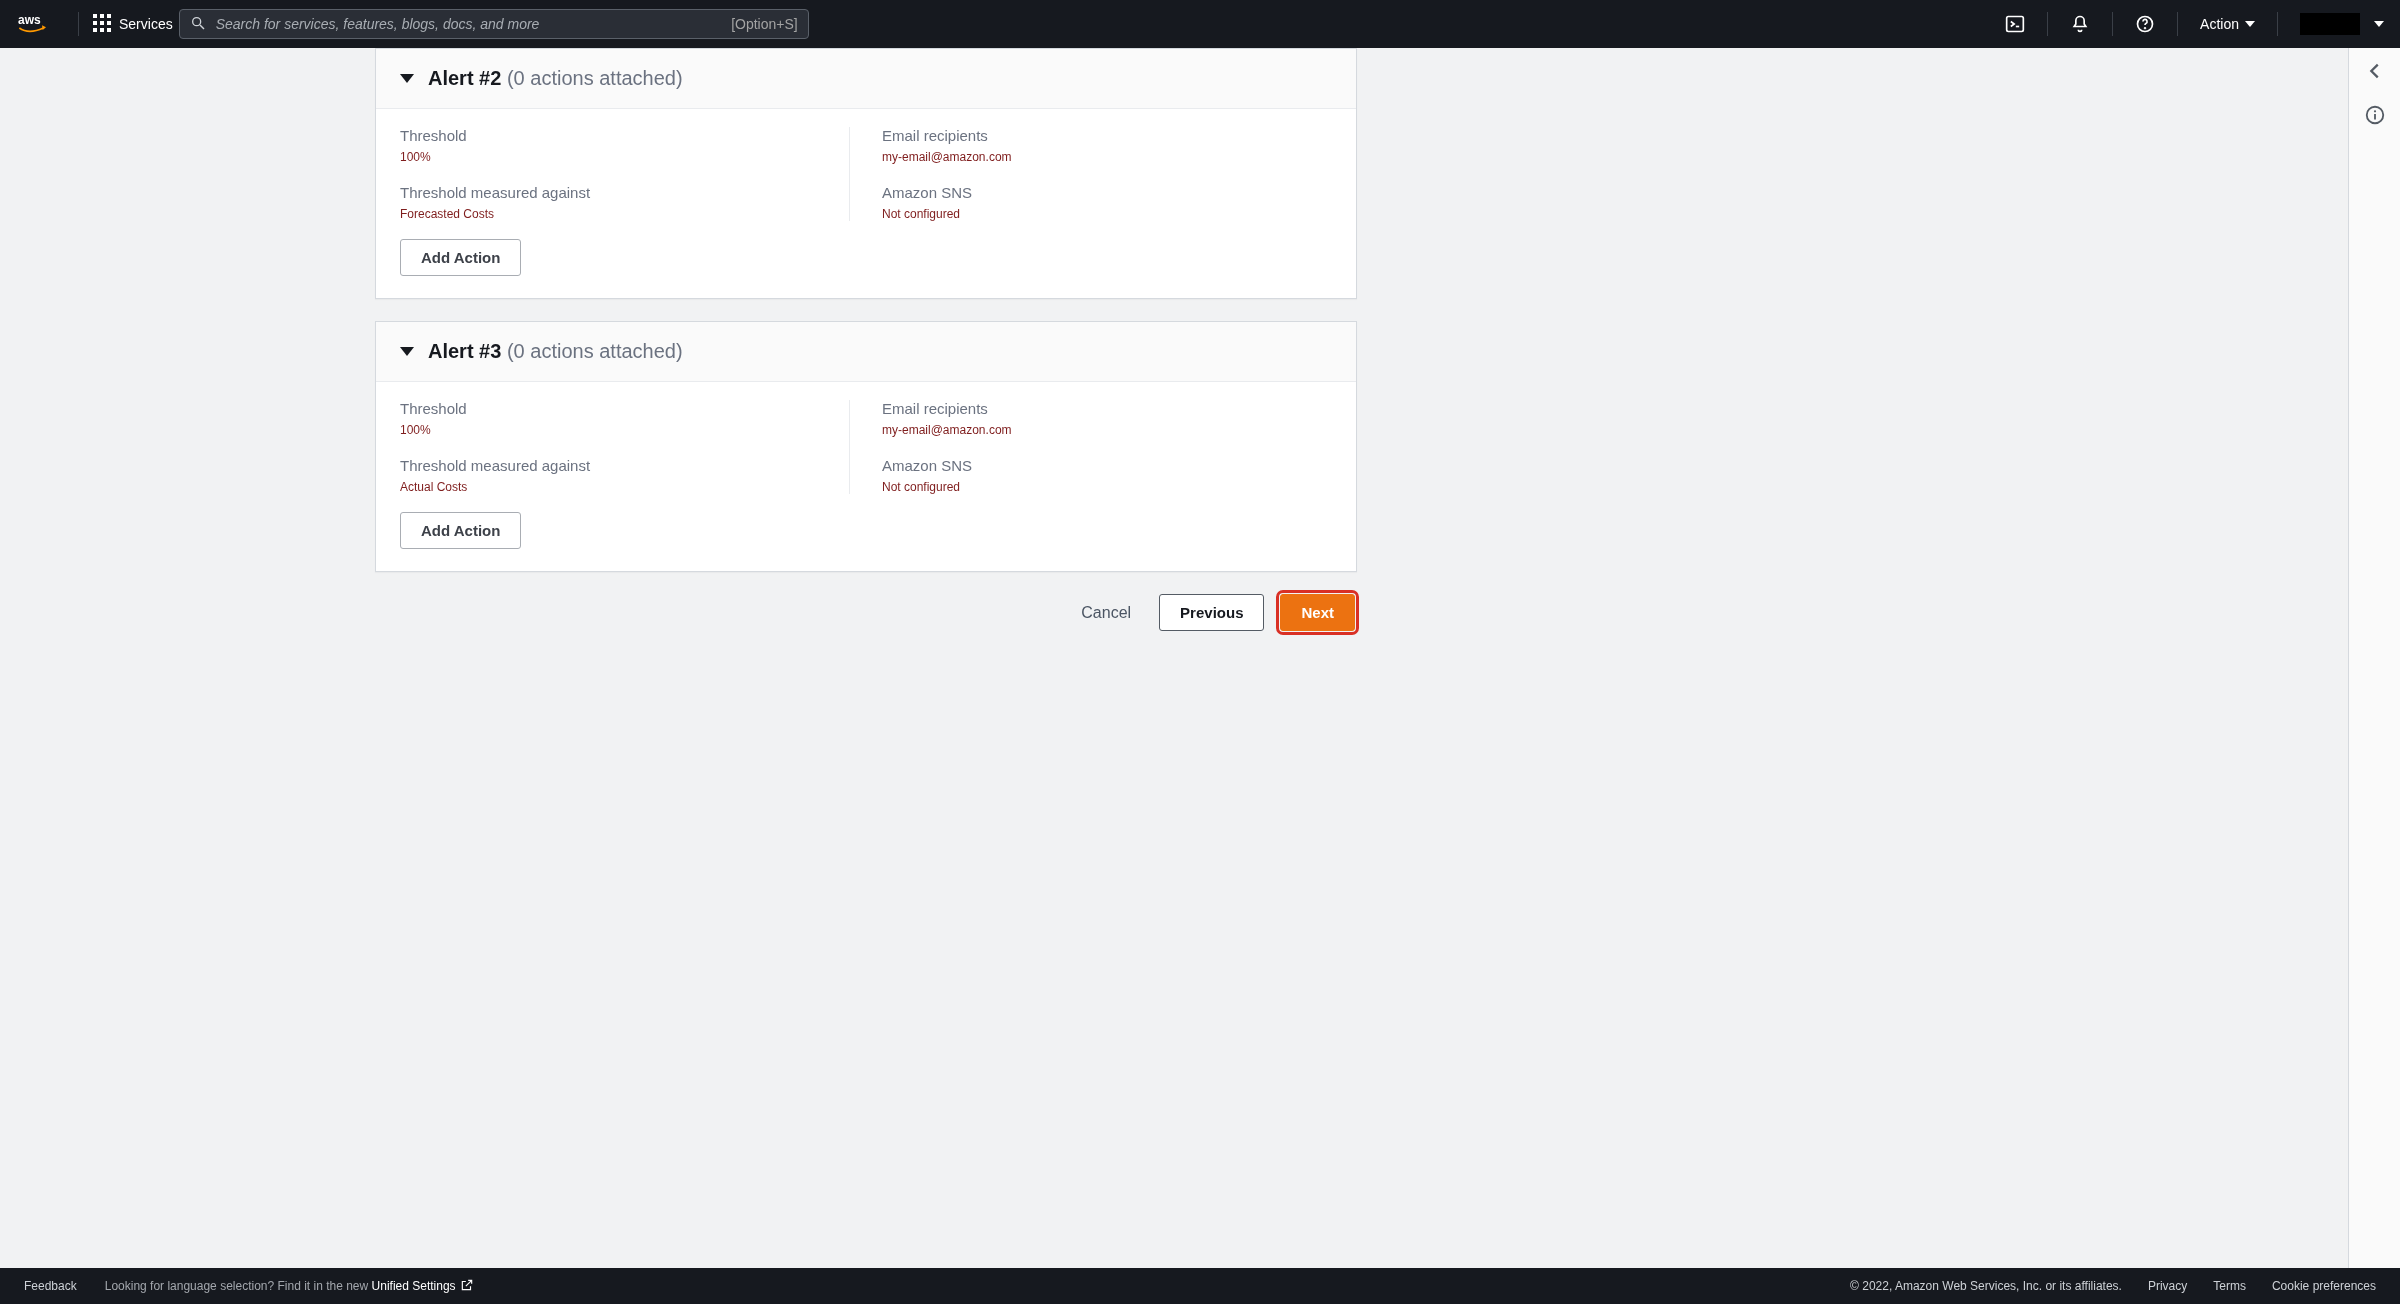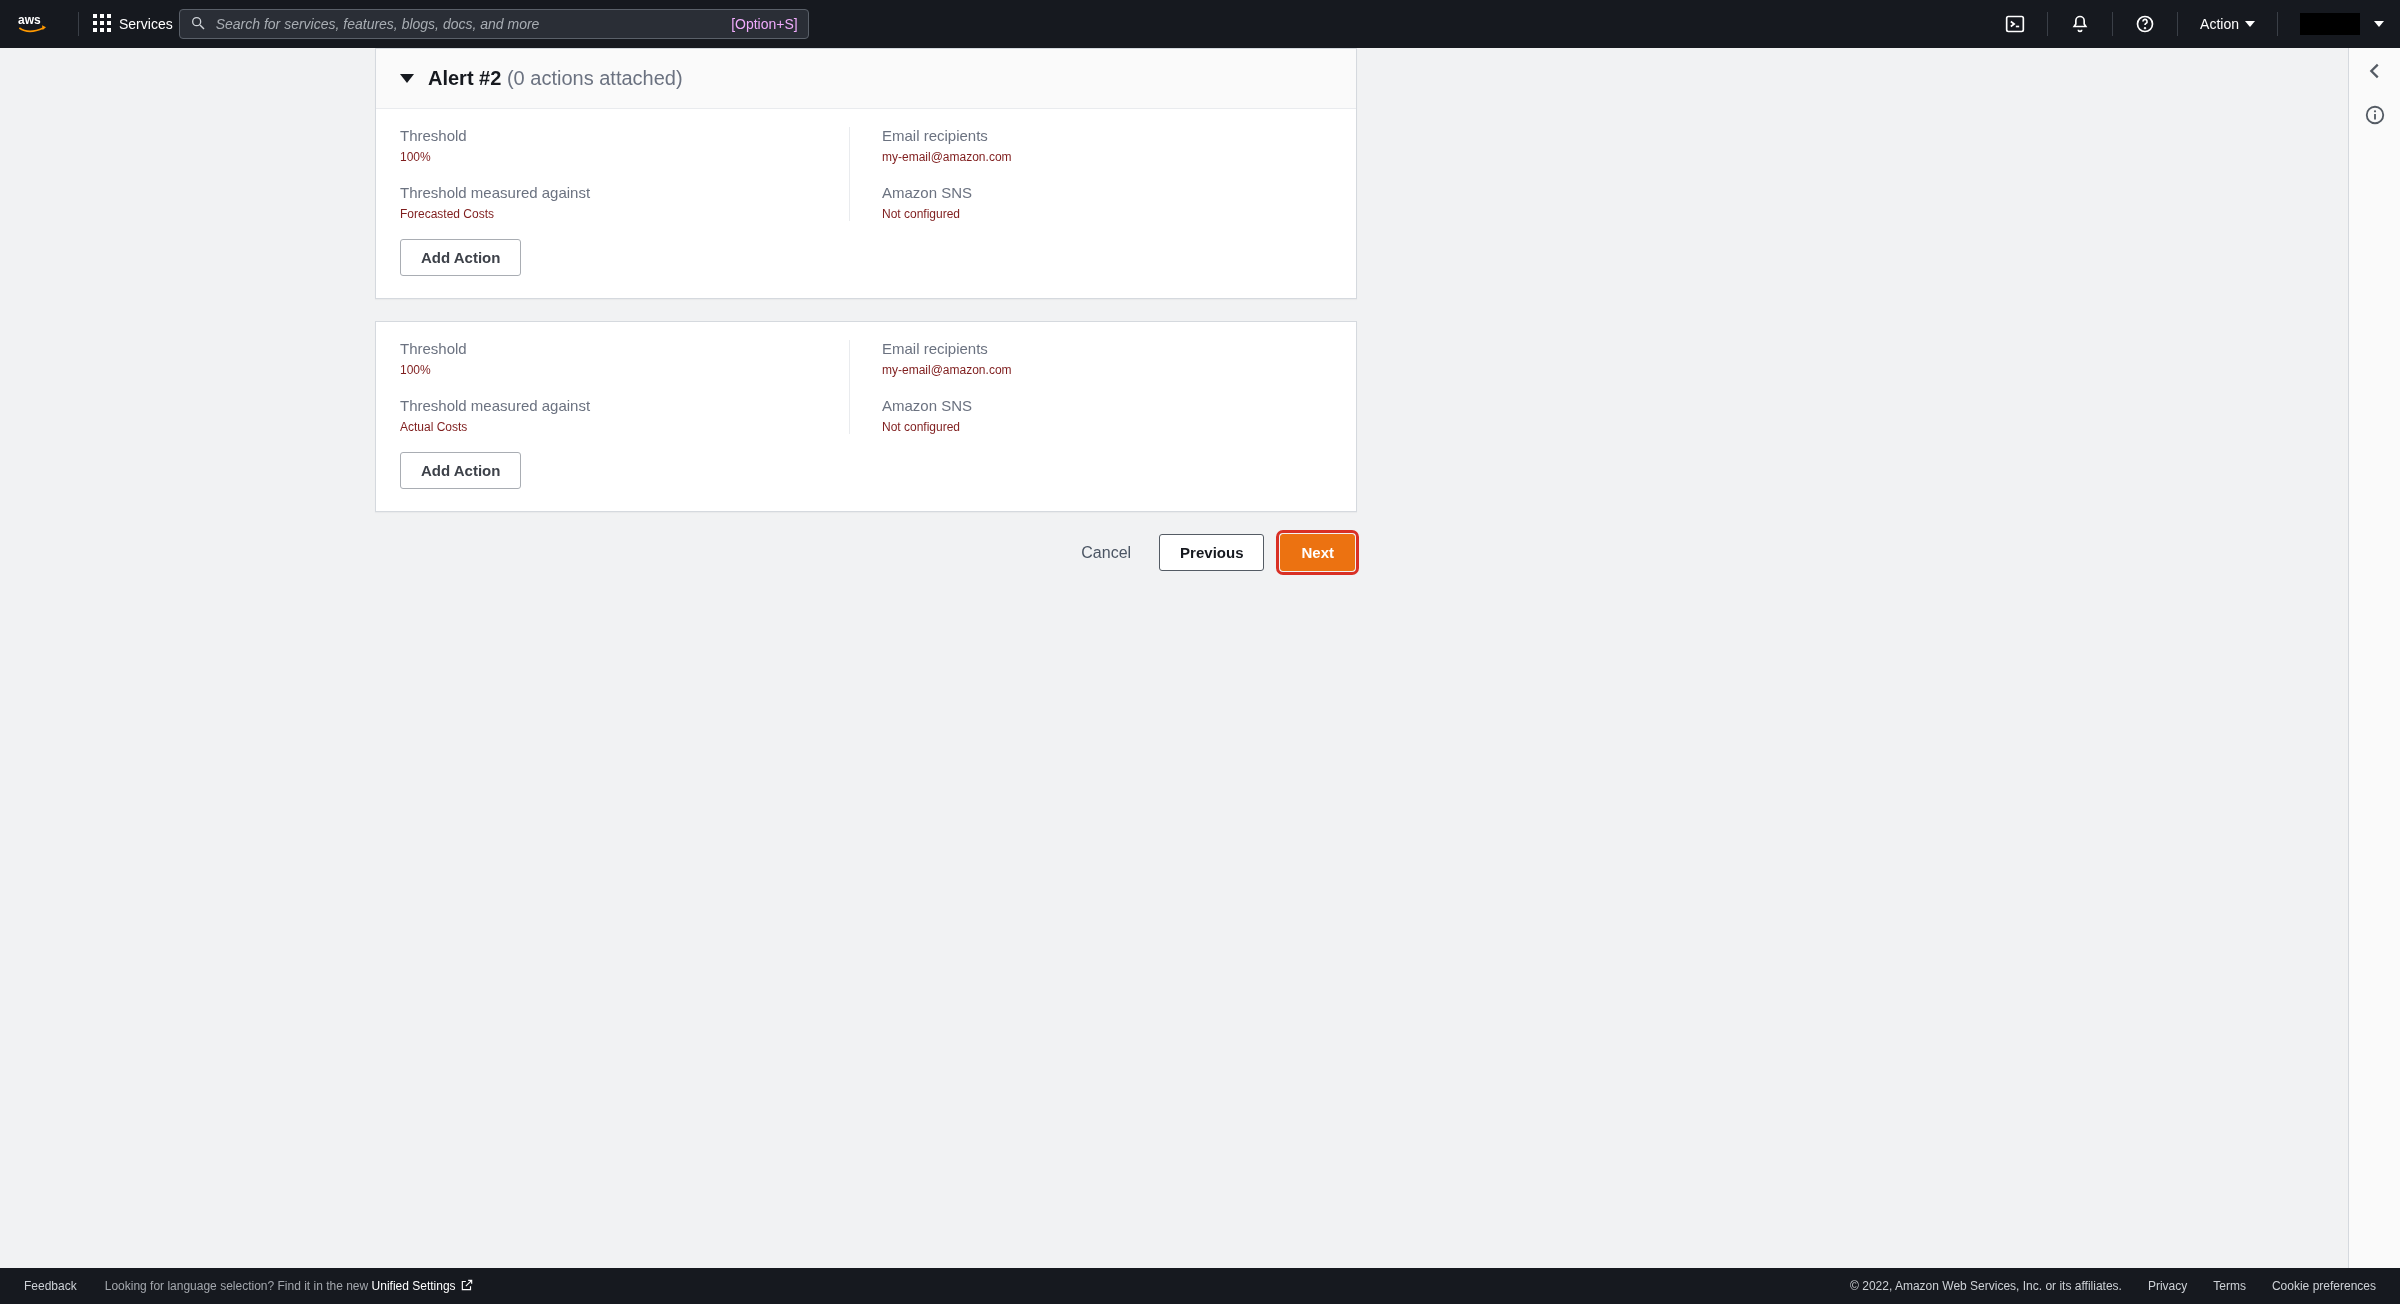--- a/index.html
+++ b/index.html
@@ -31,21 +31,21 @@
     width: 630px;
     padding: 0 10px;
     gap: 10px;
     color: #b1b5bb;
   }
   .search-wrap input {
     flex: 1; background: transparent; border: none; outline: none;
     color: #0ea5e9; font-style: italic; font-size: 14px;
   }
   .search-wrap input::placeholder { color: #a8adb3; font-style: italic; }
-  .kb-hint { color: #f0abfc; font-size: 14px; }
+  .kb-hint { color: #a3a3a3; font-size: 14px; }
   .flex-spacer { flex: 1; }
   .nav-icon { width: 36px; display: flex; justify-content: center; cursor: pointer; }
   .nav-icon svg { width: 20px; height: 20px; stroke: #fff; }
   .region { display: flex; align-items: center; gap: 6px; cursor: pointer; padding: 0 8px; }
   .caret-down { width: 0; height: 0; border-left: 5px solid transparent; border-right: 5px solid transparent; border-top: 6px solid #fff; }
   .account-box { width: 60px; height: 22px; background: #000; margin: 0 8px; }
 
   
   .main {
     flex: 1;
@@ -274,20 +274,27 @@
           </div>
           <div class="add-action-row">
             <span class="btn btn-outline-light">Add Action</span>
           </div>
         </div>
       </div>
 
       <div class="panel-gap"></div>
 
       <div class="panel">
+        <div class="panel-head">
+          <span class="tri-down"></span>
+          <span>
+            <span class="panel-title-strong">Alert #3</span>
+            <span class="panel-title-muted">(0 actions attached)</span>
+          </span>
+        </div>
         <div class="panel-body">
           <div class="fields-grid">
             <div class="left-col">
               <div class="field-group">
                 <div class="field-label">Threshold</div>
                 <div class="field-value">100%</div>
               </div>
               <div class="field-group">
                 <div class="field-label">Threshold measured against</div>
                 <div class="field-value">Actual Costs</div>

